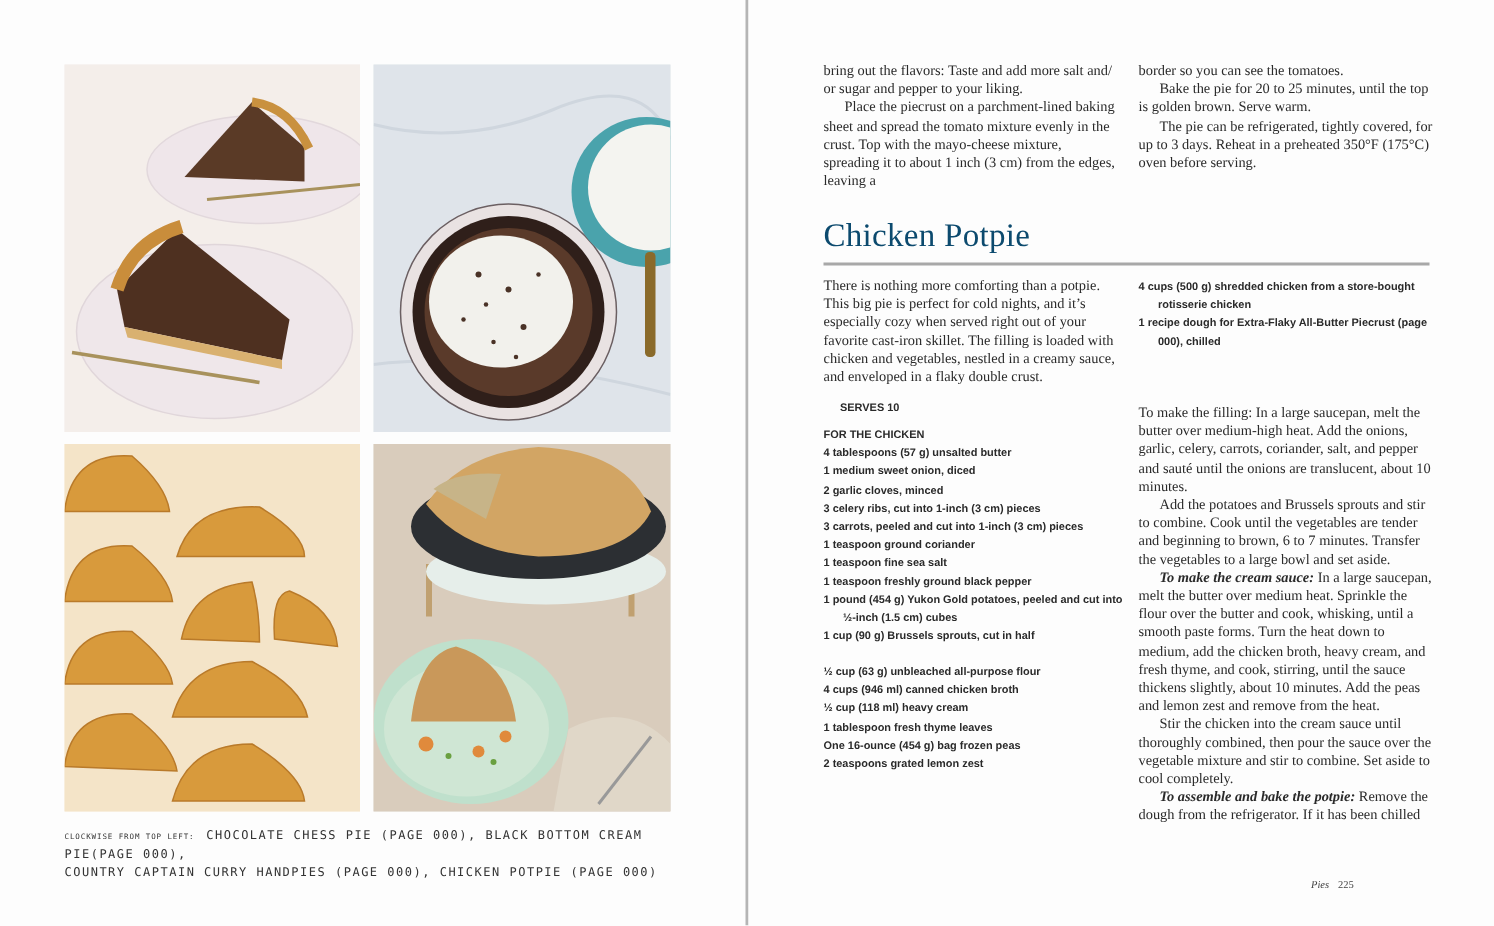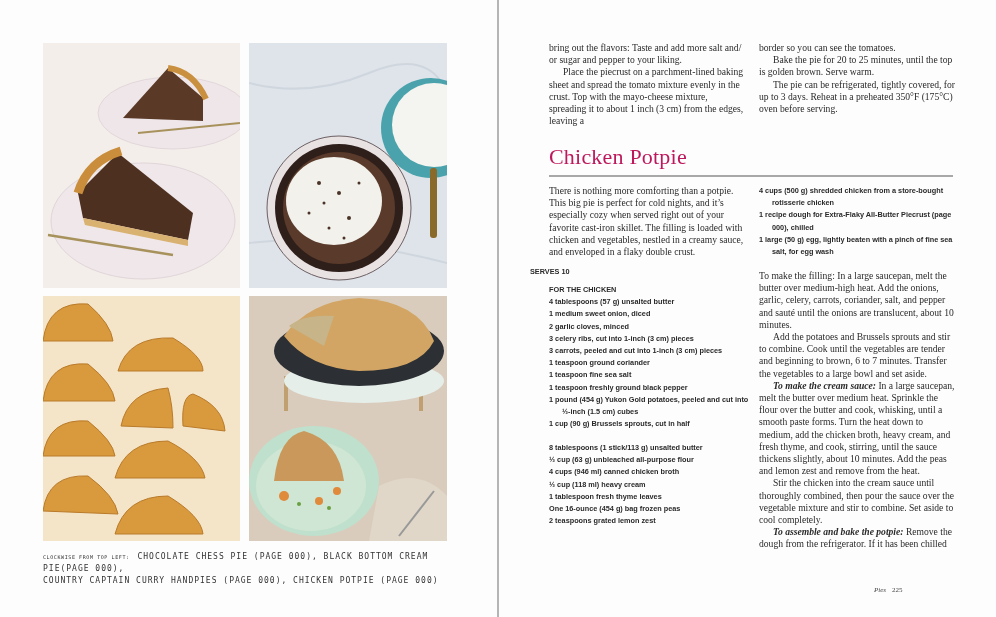--- a/index.html
+++ b/index.html
@@ -22,27 +22,27 @@
   .caption { position: absolute; left: 43px; top: 551px; width: 420px; font-family: "DejaVu Sans Mono", monospace; font-size: 8px; letter-spacing: 1px; line-height: 12px; color: #333; text-transform: uppercase; }
   .caption .lead { font-size: 5px; letter-spacing: 0.6px; margin-right: 2px; }
 
   
   .serif { font-family: "Liberation Serif", serif; font-size: 9.6px; line-height: 12.2px; color: #2a2a2a; }
   .col { position: absolute; }
   .top-left { left: 549px; top: 42px; width: 196px; }
   .top-right { left: 759px; top: 42px; width: 196px; }
   .indent { text-indent: 14px; }
 
-  .title { position: absolute; left: 549px; top: 144px; font-family: "Liberation Serif", serif; font-size: 22px; color: #be185d; letter-spacing: 0.2px; }
+  .title { position: absolute; left: 549px; top: 144px; font-family: "Liberation Serif", serif; font-size: 22px; color: #0c4a6e; letter-spacing: 0.2px; }
   .title-rule { position: absolute; left: 549px; top: 175px; width: 404px; height: 1.5px; background: #a8a8a8; }
 
   .intro { left: 549px; top: 185px; width: 200px; }
 
   .sans { font-family: "Liberation Sans", sans-serif; font-size: 7.3px; font-weight: bold; color: #2a2a2a; line-height: 12.2px; }
-  .serves { position: absolute; left: 530px; top: 266px; }
+  .serves { position: absolute; left: 560px; top: 266px; }
   .ing-block { position: absolute; left: 549px; width: 205px; }
   .filling { top: 284px; }
   .cream { top: 442px; }
   .ing-head { margin-bottom: 0; }
   .ing { padding-left: 13px; text-indent: -13px; }
 
   .ing-right { position: absolute; left: 759px; top: 185px; width: 200px; }
   .method { left: 759px; top: 270px; width: 196px; }
   .method p { margin: 0; }
   .em-lead { font-style: italic; font-weight: bold; }
@@ -176,33 +176,31 @@
     <div class="ing">3 celery ribs, cut into 1-inch (3 cm) pieces</div>
     <div class="ing">3 carrots, peeled and cut into 1-inch (3 cm) pieces</div>
     <div class="ing">1 teaspoon ground coriander</div>
     <div class="ing">1 teaspoon fine sea salt</div>
     <div class="ing">1 teaspoon freshly ground black pepper</div>
     <div class="ing">1 pound (454 g) Yukon Gold potatoes, peeled and cut into ½-inch (1.5 cm) cubes</div>
     <div class="ing">1 cup (90 g) Brussels sprouts, cut in half</div>
   </div>
 
   <div class="ing-block cream sans">
-    <div class="ing">8 tablespoons (1 stick/113 g) unsalted butter</div>
     <div class="ing">½ cup (63 g) unbleached all-purpose flour</div>
     <div class="ing">4 cups (946 ml) canned chicken broth</div>
     <div class="ing">½ cup (118 ml) heavy cream</div>
     <div class="ing">1 tablespoon fresh thyme leaves</div>
     <div class="ing">One 16-ounce (454 g) bag frozen peas</div>
     <div class="ing">2 teaspoons grated lemon zest</div>
   </div>
 
   <div class="ing-right sans">
     <div class="ing">4 cups (500 g) shredded chicken from a store-bought rotisserie chicken</div>
     <div class="ing">1 recipe dough for Extra-Flaky All-Butter Piecrust (page 000), chilled</div>
-    <div class="ing">1 large (50 g) egg, lightly beaten with a pinch of fine sea salt, for egg wash</div>
   </div>
 
   <div class="col method serif">
     <p>To make the filling: In a large saucepan, melt the butter over medium-high heat. Add the onions, garlic, celery, carrots, coriander, salt, and pepper and sauté until the onions are translucent, about 10 minutes.</p>
     <p class="indent">Add the potatoes and Brussels sprouts and stir to combine. Cook until the vegetables are tender and beginning to brown, 6 to 7 minutes. Transfer the vegetables to a large bowl and set aside.</p>
     <p class="indent"><span class="em-lead">To make the cream sauce:</span><span> In a large saucepan, melt the butter over medium heat. Sprinkle the flour over the butter and cook, whisking, until a smooth paste forms. Turn the heat down to medium, add the chicken broth, heavy cream, and fresh thyme, and cook, stirring, until the sauce thickens slightly, about 10 minutes. Add the peas and lemon zest and remove from the heat.</span></p>
     <p class="indent">Stir the chicken into the cream sauce until thoroughly combined, then pour the sauce over the vegetable mixture and stir to combine. Set aside to cool completely.</p>
     <p class="indent"><span class="em-lead">To assemble and bake the potpie:</span><span> Remove the dough from the refrigerator. If it has been chilled</span></p>
   </div>
 

